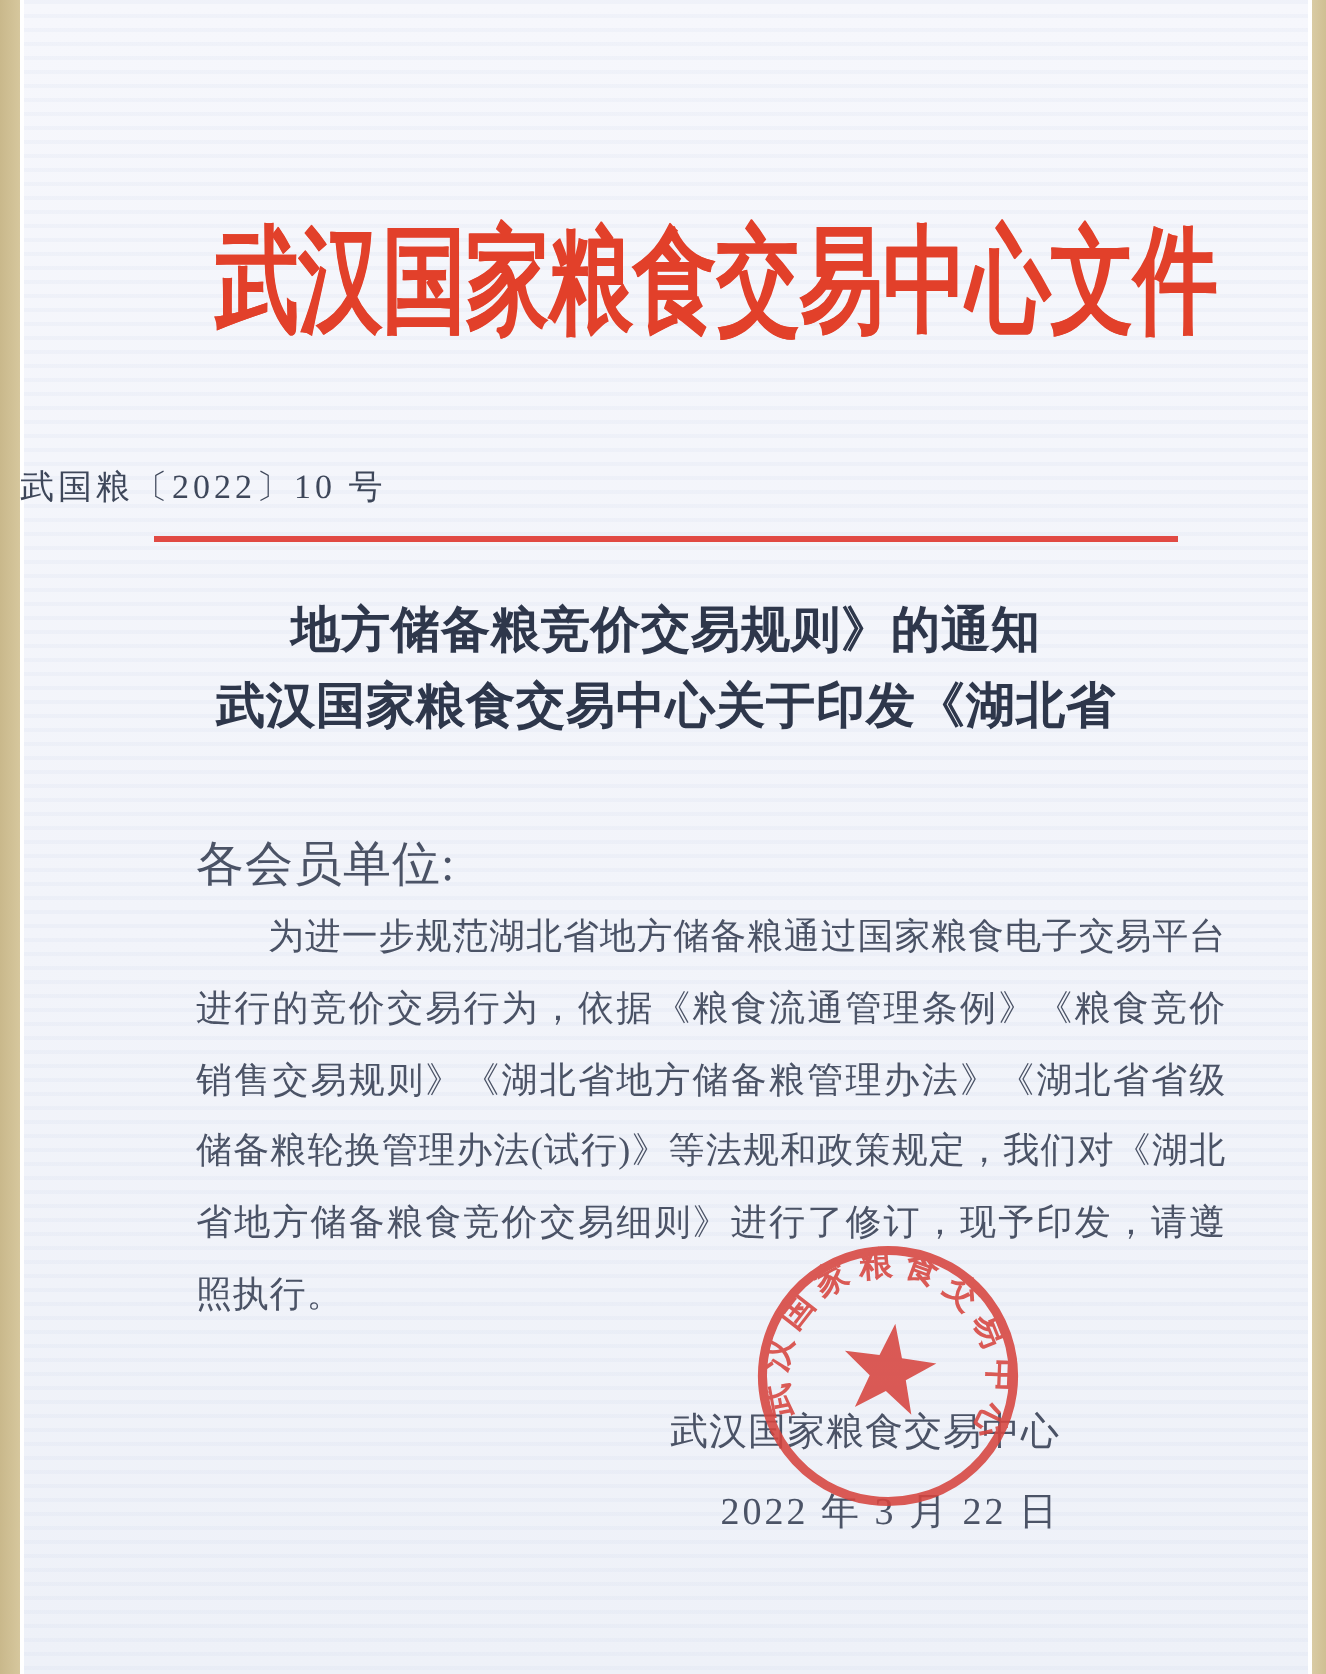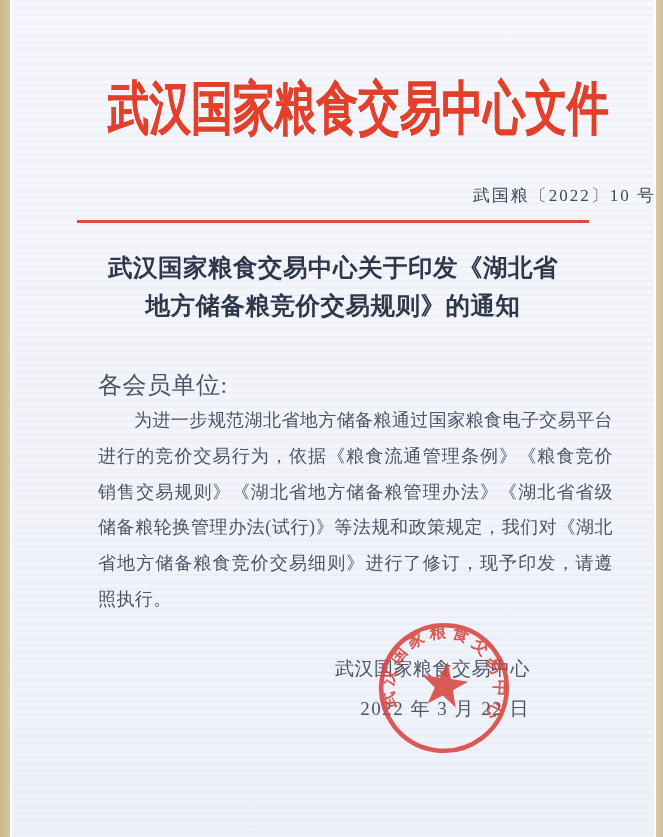--- a/index.html
+++ b/index.html
@@ -11,28 +11,28 @@
   .page{
     position:absolute;left:10px;top:0;width:646px;height:837px;
     background:
       repeating-linear-gradient(180deg, rgba(200,210,232,0.14) 0 2px, rgba(255,255,255,0) 2px 7px),
       linear-gradient(180deg,#f6f7fc 0%,#f2f4fa 55%,#eef1f8 100%);
     box-shadow:inset 2px 0 0 #ffffff, inset -2px 0 0 #ffffff;
   }
   .edge-left{position:absolute;left:0;top:0;width:10px;height:837px;background:linear-gradient(90deg,#c9b88b,#d6c79d);}
   .edge-right{position:absolute;right:0;top:0;width:7px;height:837px;background:linear-gradient(90deg,#d9cba4,#cfbf93);}
 
-  .masthead{margin-top:12px;padding-top:66px;text-align:center;white-space:nowrap;}
+  .masthead{margin-top:0;padding-top:110px;text-align:center;white-space:nowrap;}
   .masthead-inner{
     display:inline-block;transform:scaleX(0.72);transform-origin:50% 50%;
     font-size:58px;line-height:62px;font-weight:bold;color:#e2402a;
     letter-spacing:0px;text-shadow:0.5px 0 0 #e2402a;
   }
   .doc-number{
-    margin-top:44px;text-align:right;font-size:17px;color:#3e475a;letter-spacing:2px;line-height:24px;padding-left:48px;
+    margin-top:60px;text-align:left;font-size:17px;color:#3e475a;letter-spacing:2px;line-height:24px;
   }
   .red-rule{margin:12px auto 0 auto;width:512px;height:3px;background:#e14a44;}
   .doc-title{
     margin-top:26px;text-align:center;font-weight:bold;color:#2e374b;
     font-size:24.5px;line-height:38px;letter-spacing:0.5px;
   }
   .salutation{
     margin:42px 91px 0 88px;font-size:24px;line-height:36px;color:#4b5366;letter-spacing:0.5px;
   }
   .body-par{
@@ -61,22 +61,22 @@
 
   <div class="masthead">
     <span class="masthead-inner">武汉国家粮食交易中心文件</span>
   </div>
 
   <div class="doc-number">武国粮〔2022〕10 号</div>
 
   <div class="red-rule"></div>
 
   <div class="doc-title">
+    <div>地方储备粮竞价交易规则》的通知</div>
     <div>武汉国家粮食交易中心关于印发《湖北省</div>
-    <div>地方储备粮竞价交易规则》的通知</div>
   </div>
 
   <div class="salutation">各会员单位:</div>
 
   <div class="body-par">为进一步规范湖北省地方储备粮通过国家粮食电子交易平台进行的竞价交易行为，依据《粮食流通管理条例》《粮食竞价销售交易规则》《湖北省地方储备粮管理办法》《湖北省省级储备粮轮换管理办法(试行)》等法规和政策规定，我们对《湖北省地方储备粮食竞价交易细则》进行了修订，现予印发，请遵照执行。</div>
 
   <div class="sign-block">
     <div class="sign-name">武汉国家粮食交易中心</div>
     <div class="sign-date">2022 年 3 月 22 日</div>
   </div>

